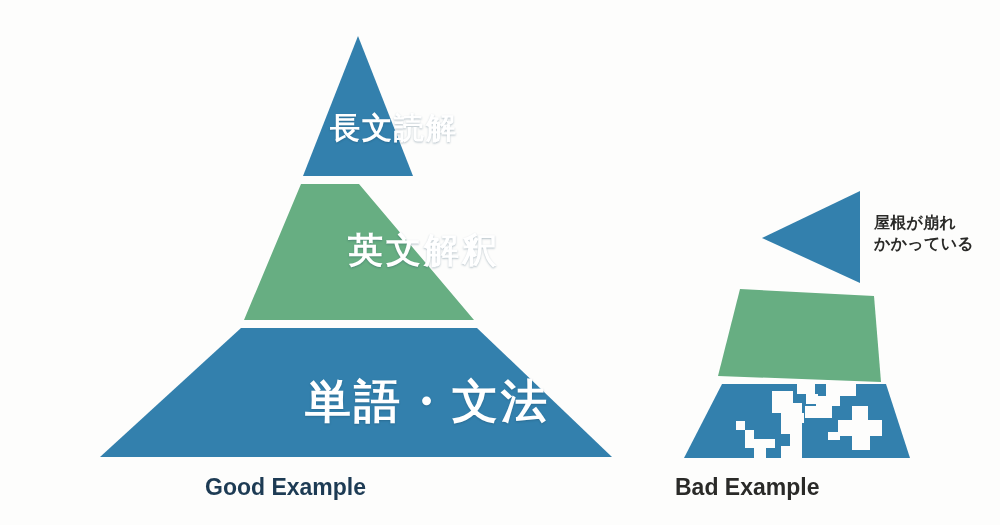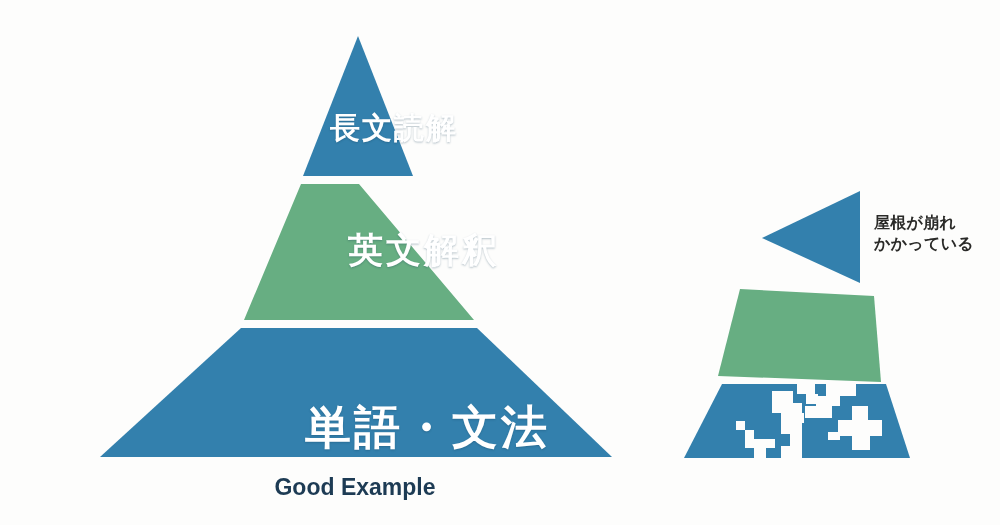--- a/index.html
+++ b/index.html
@@ -55,30 +55,30 @@
   .tier-text.top {
     left: 258px; width: 200px; top: 113px;
     font-size: 30px; letter-spacing: 2px;
   }
   .tier-text.mid {
     left: 216px; width: 284px; top: 232px;
     font-size: 35px; letter-spacing: 3px;
   }
   .tier-text.base {
     left: 166px; width: 384px; top: 378px;
-    font-size: 46px; letter-spacing: 3px; margin-top: 26px;
+    font-size: 46px; letter-spacing: 3px;
   }
 
   
   .caption {
     position: absolute;
     font-weight: bold;
     font-size: 23px;
     white-space: nowrap;
-    text-align: center;
+    text-align: left;
     line-height: 1;
   }
   .caption.good {
     left: 205px; width: 300px; top: 476px;
     color: #1d3b54;
   }
   .caption.bad {
     left: 675px; width: 245px; top: 476px;
     color: #2a2a28;
   }
@@ -164,14 +164,15 @@
   </svg>
 
   <div class="tier-text top">長文読解</div>
   <div class="tier-text mid">英文解釈</div>
   <div class="tier-text base">単語・文法</div>
 
   <div class="annotation roof">屋根が崩れ
 かかっている</div>
 
   <div class="caption good">Good Example</div>
+  <div class="caption bad">Bad Example</div>
 
 </div>
 
 </body></html>

